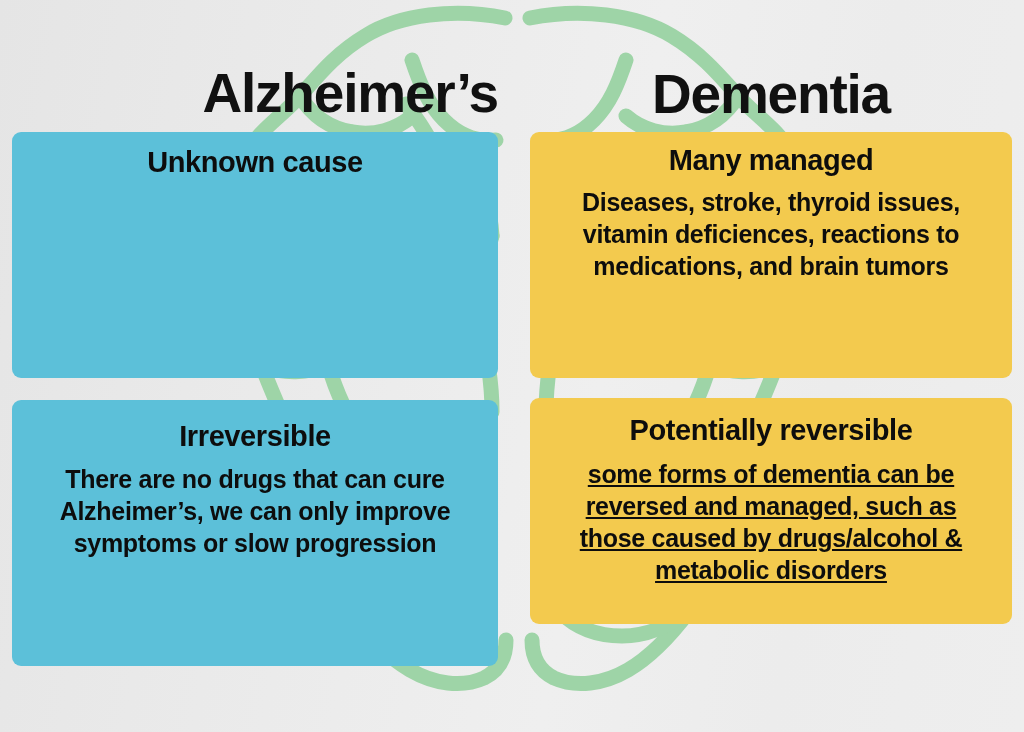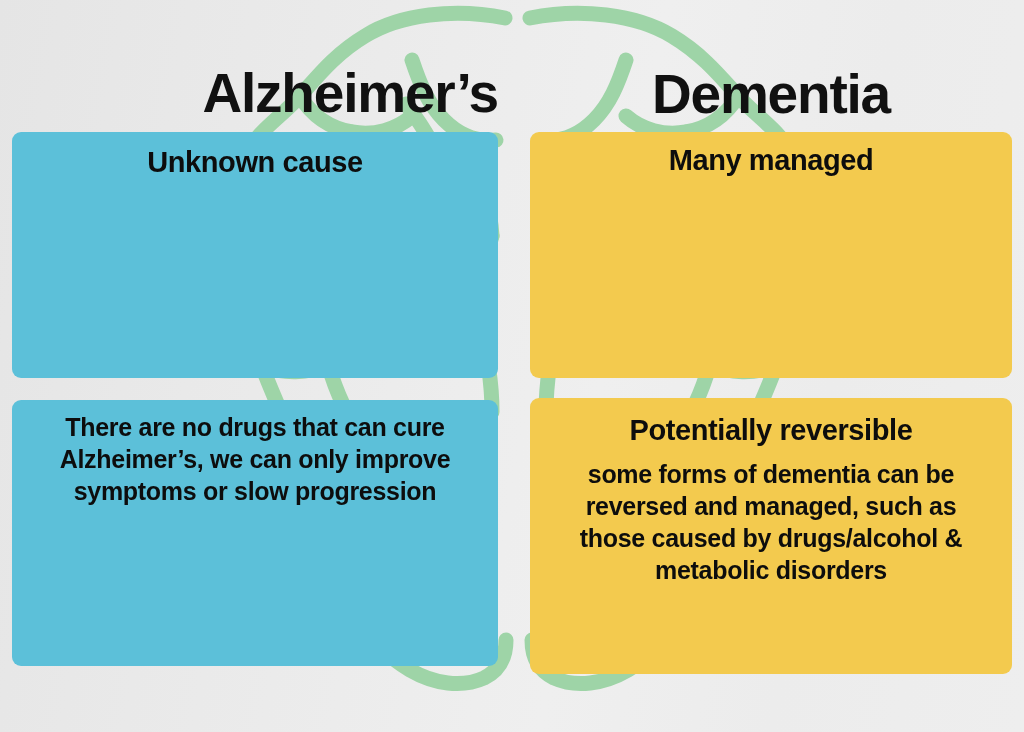--- a/index.html
+++ b/index.html
@@ -86,28 +86,28 @@
     letter-spacing:-0.3px;
     line-height:1.28;
     margin-top:9px;
     max-width:462px;
   }
 
   
   #card-alz-cause   { left:12px;  top:132px; width:486px; height:246px; }
   #card-dem-cause   { left:530px; top:132px; width:482px; height:246px; }
   #card-alz-rev     { left:12px;  top:400px; width:486px; height:266px; }
-  #card-dem-rev     { left:530px; top:398px; width:482px; height:276px; }
+  #card-dem-rev     { left:530px; top:398px; width:482px; height:226px; }
 
   #card-dem-cause .card-heading { margin-top:12px; }
   #card-dem-cause .card-body    { margin-top:10px; max-width:420px; }
   #card-alz-rev   .card-heading { margin-top:20px; }
   #card-alz-rev   .card-body    { margin-top:11px; max-width:470px; }
   #card-dem-rev   .card-heading { margin-top:16px; }
-  #card-dem-rev   .card-body    { margin-top:12px; max-width:420px; }
+  #card-dem-rev   .card-body    { margin-top:12px; max-width:420px;text-decoration:underline; }
 </style>
 </head>
 <body>
 
 <div id="stage">
 
   <svg id="brain-art" viewBox="0 0 1024 732" preserveAspectRatio="none" aria-hidden="true">
     <g fill="none" stroke="#9ed4a7" stroke-width="15" stroke-linecap="round" stroke-linejoin="round">
 
       <path d="M505 18
@@ -220,25 +220,27 @@
 
   <div id="title-left" class="col-title">Alzheimer’s</div>
 
   <div id="title-right" class="col-title">Dementia</div>
 
   <div id="card-alz-cause" class="card blue">
     <div class="card-heading">Unknown cause</div>
   </div>
 
   <div id="card-alz-rev" class="card blue">
+    <div class="card-heading">Irreversible</div>
     <div class="card-body">There are no drugs that can cure Alzheimer’s, we can only improve symptoms or slow progression</div>
   </div>
 
   <div id="card-dem-cause" class="card yellow">
     <div class="card-heading">Many managed</div>
+    <div class="card-body">Diseases, stroke, thyroid issues, vitamin deficiences, reactions to medications, and brain tumors</div>
   </div>
 
   <div id="card-dem-rev" class="card yellow">
     <div class="card-heading">Potentially reversible</div>
     <div class="card-body">some forms of dementia can be reversed and managed, such as those caused by drugs/alcohol &amp; metabolic disorders</div>
   </div>
 
 </div>
 
 </body></html>

